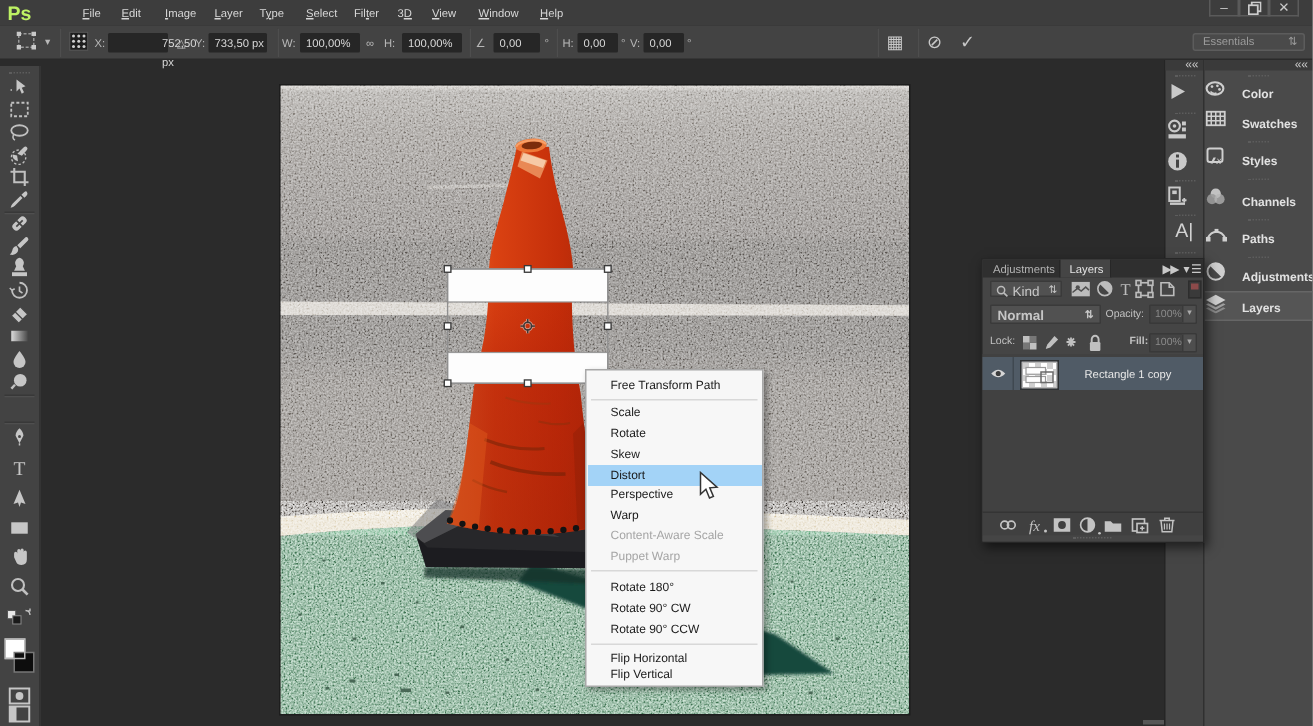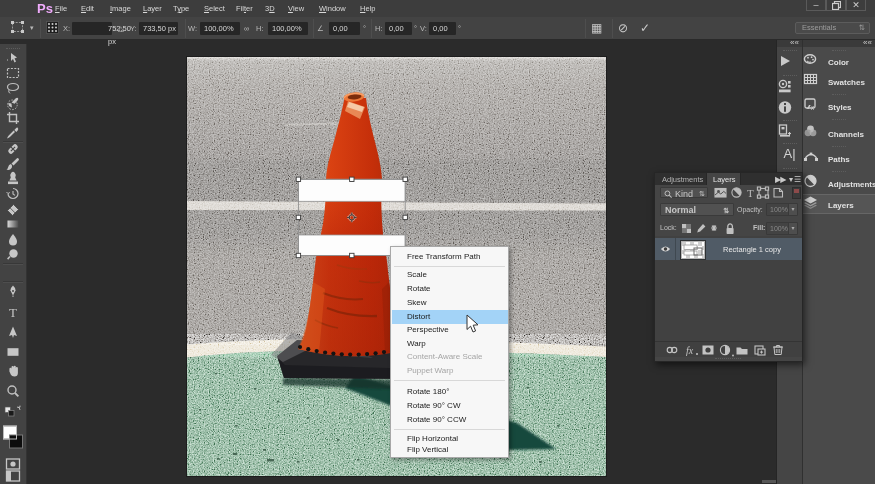--- a/index.html
+++ b/index.html
@@ -55,21 +55,21 @@
   .msep{left:3px;width:111px;border-top:1px solid #d8d8d8;height:0;}
   #mihl{left:1px;width:116px;height:14px;background:#a3d3f7;}
 </style>
 </head>
 <body>
 <div id="app">
 
   <div style="left:27px;top:56px;width:749px;height:428px;background:#2b2b2b;"></div>
 
   <div id="titlebar">
-    <span style="left:5px;top:1px;font-size:13px;font-weight:bold;color:#f0abfc;margin-left:32px;">Ps</span>
+    <span style="left:5px;top:1px;font-size:13px;font-weight:bold;color:#bef264;">Ps</span>
     <span class="menuitem" style="left:55px;"><u>F</u>ile</span>
     <span class="menuitem" style="left:81px;"><u>E</u>dit</span>
     <span class="menuitem" style="left:110px;"><u>I</u>mage</span>
     <span class="menuitem" style="left:143px;"><u>L</u>ayer</span>
     <span class="menuitem" style="left:173px;">T<u>y</u>pe</span>
     <span class="menuitem" style="left:204px;"><u>S</u>elect</span>
     <span class="menuitem" style="left:236px;">Fil<u>t</u>er</span>
     <span class="menuitem" style="left:265px;">3<u>D</u></span>
     <span class="menuitem" style="left:288px;"><u>V</u>iew</span>
     <span class="menuitem" style="left:319px;"><u>W</u>indow</span>

